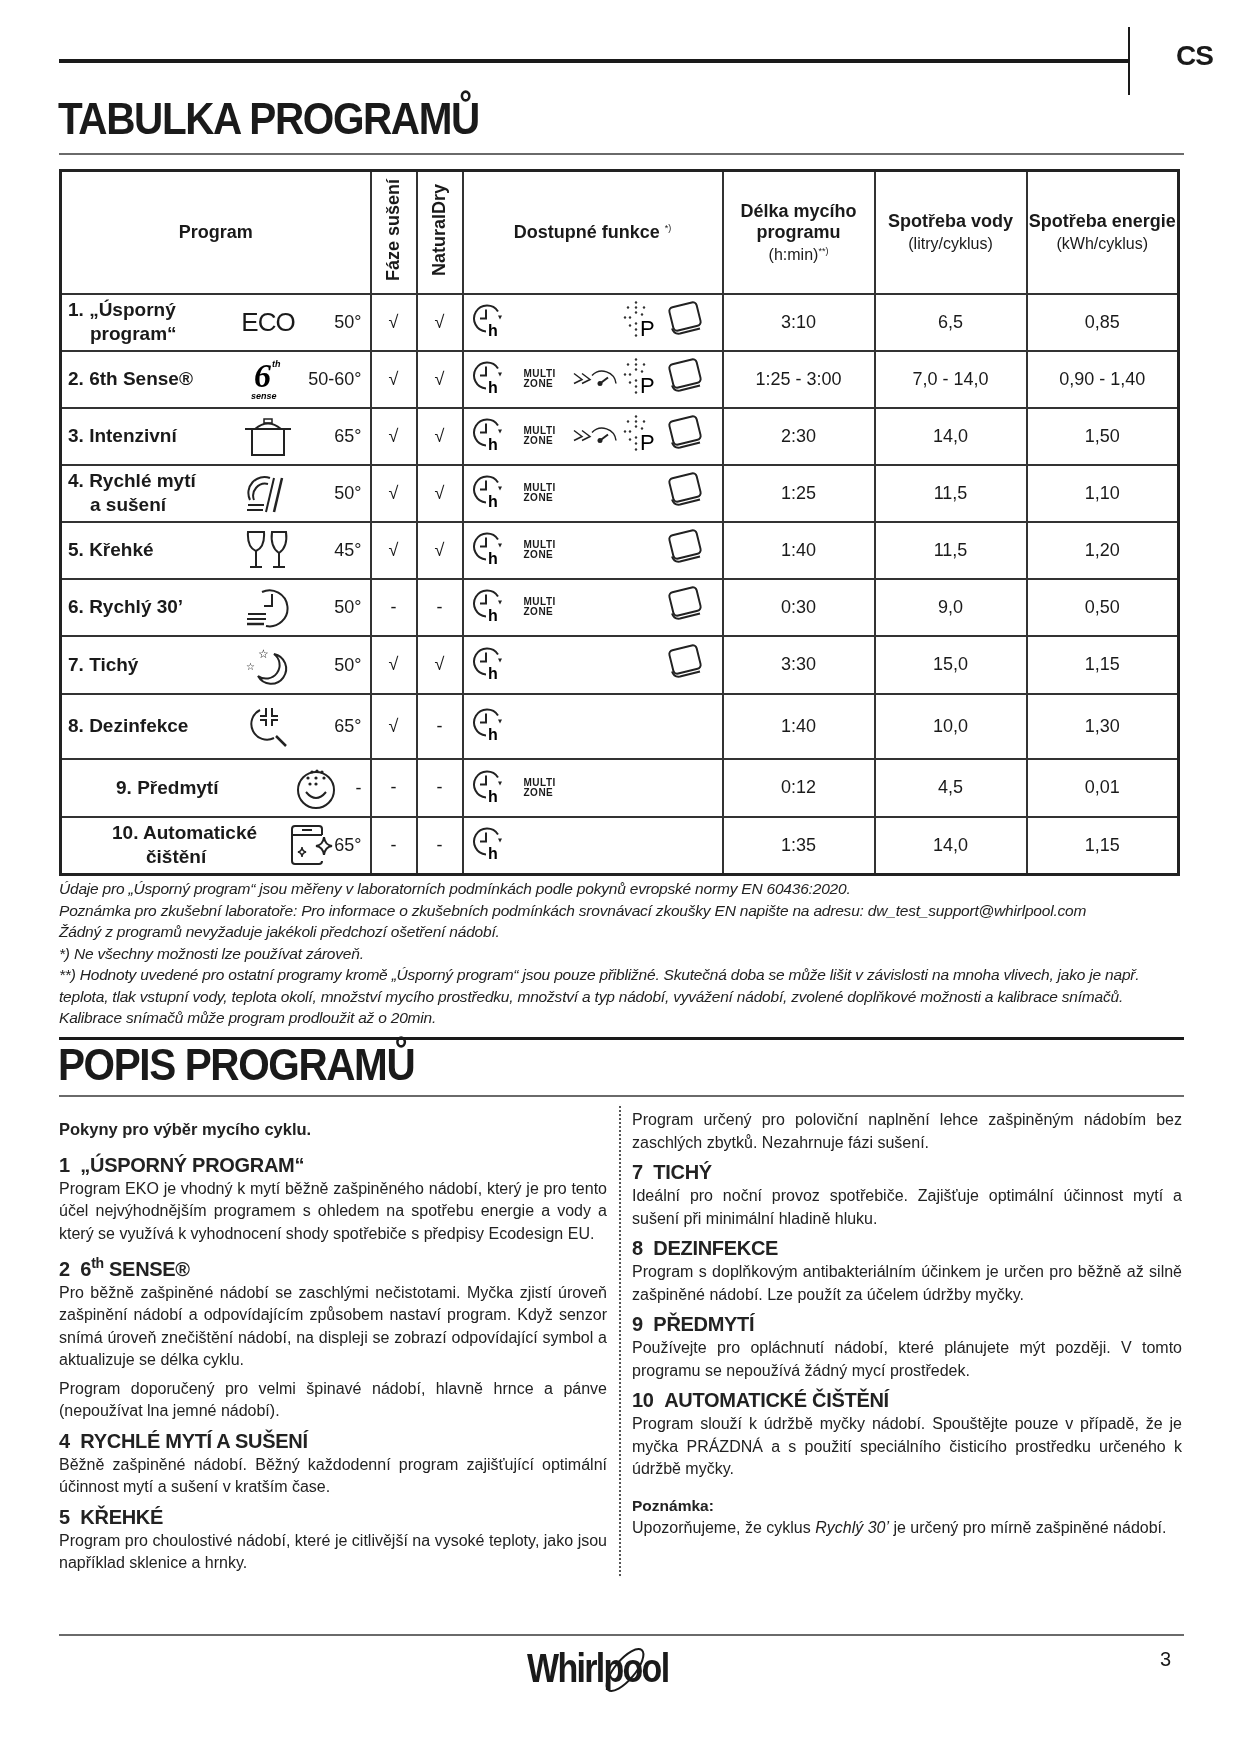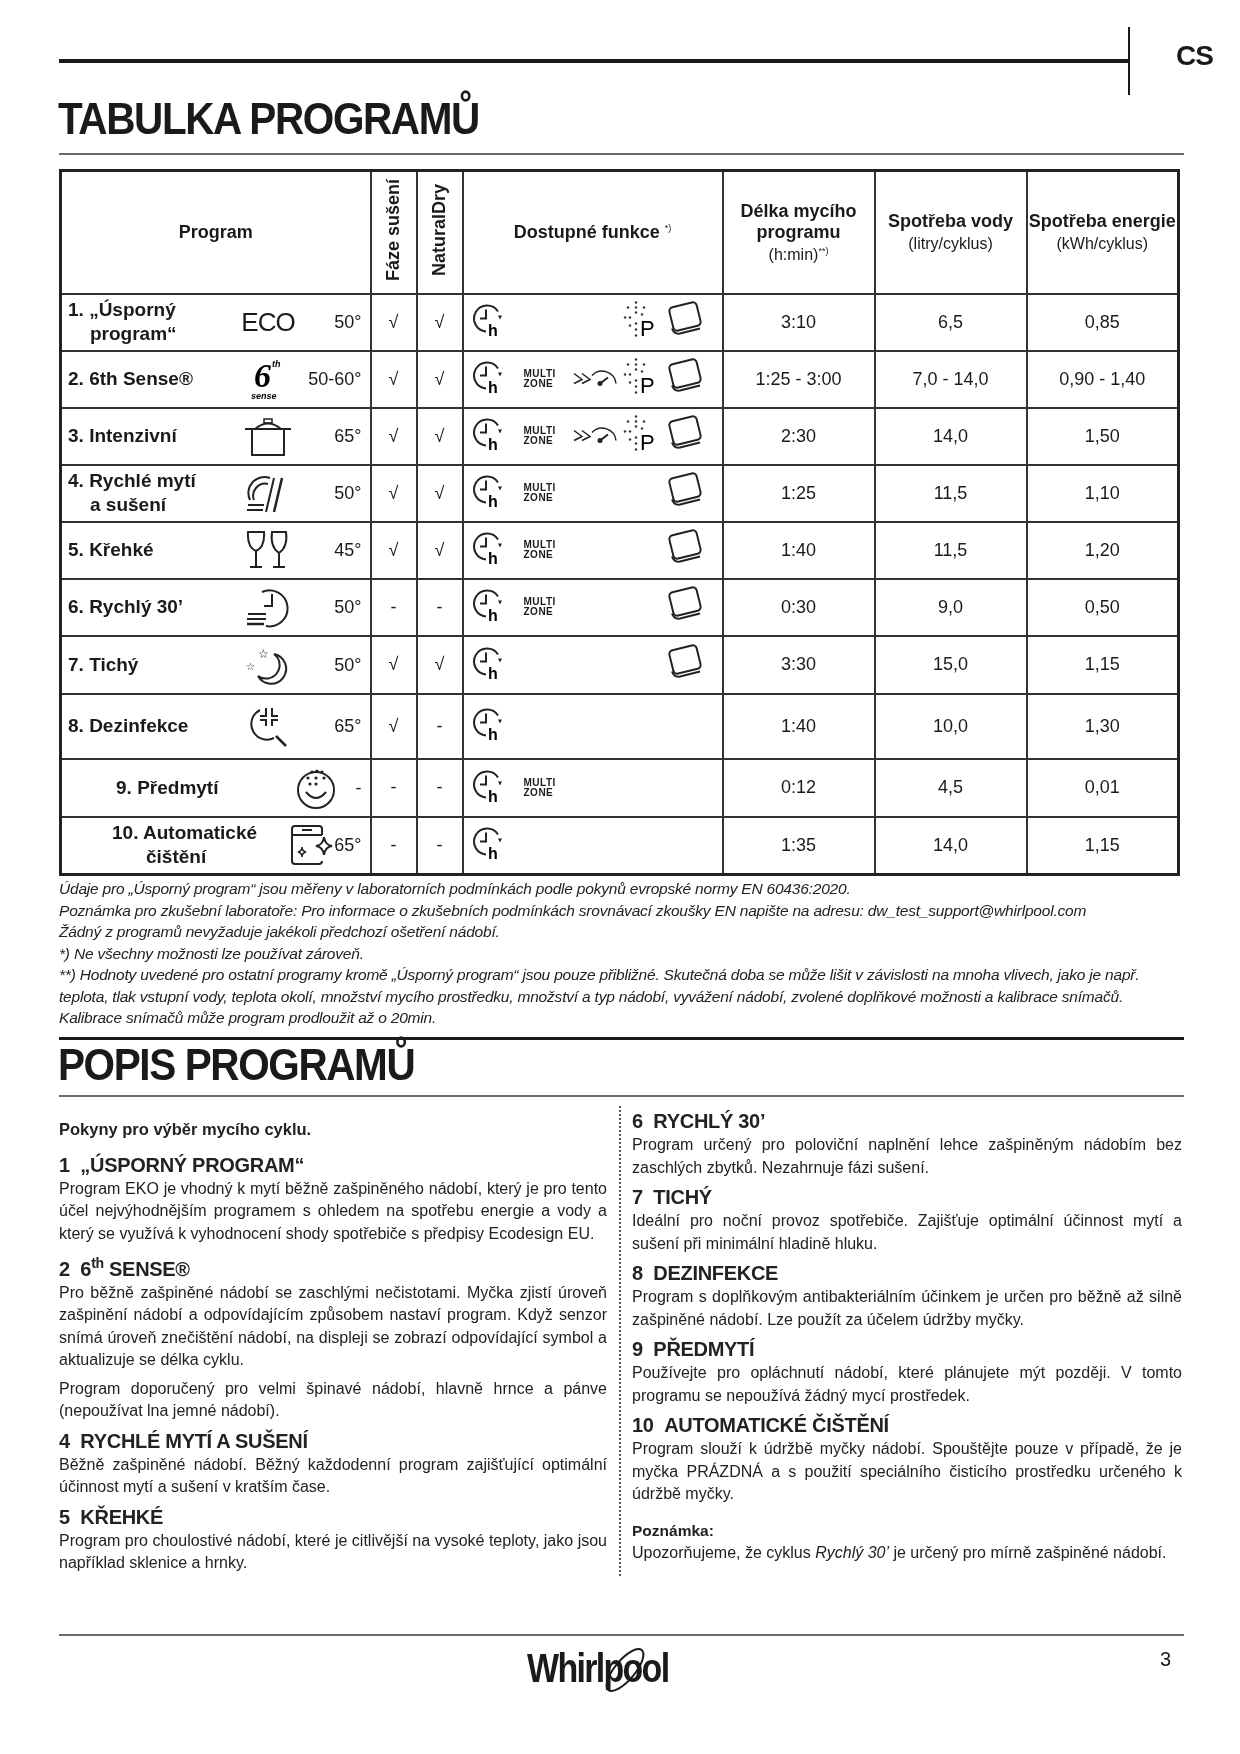--- a/index.html
+++ b/index.html
@@ -543,21 +543,20 @@
       <div class="sec">
         <h3><span>5</span>&nbsp;&nbsp;<span>KŘEHKÉ</span></h3>
         <p>Program pro choulostivé nádobí, které je citlivější na vysoké teploty, jako jsou například sklenice a hrnky.</p>
       </div>
     </div>
 </div>
 <div class="divider"></div>
 <div class="col right">
   <div id="rightcol">
       <div class="sec">
-        <h3><span>6</span>&nbsp;&nbsp;<span>RYCHLÝ 30’</span></h3>
         <p>Program určený pro poloviční naplnění lehce zašpiněným nádobím bez zaschlých zbytků. Nezahrnuje fázi sušení.</p>
       </div>
       <div class="sec">
         <h3><span>7</span>&nbsp;&nbsp;<span>TICHÝ</span></h3>
         <p>Ideální pro noční provoz spotřebiče. Zajišťuje optimální účinnost mytí a sušení při minimální hladině hluku.</p>
       </div>
       <div class="sec">
         <h3><span>8</span>&nbsp;&nbsp;<span>DEZINFEKCE</span></h3>
         <p>Program s doplňkovým antibakteriálním účinkem je určen pro běžně až silně zašpiněné nádobí. Lze použít za účelem údržby myčky.</p>
       </div>

